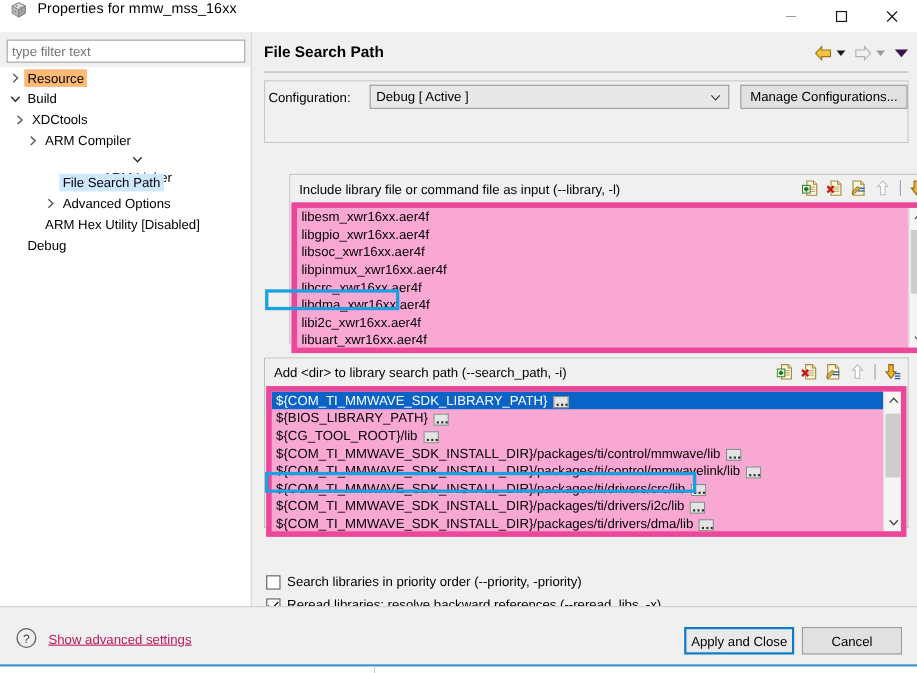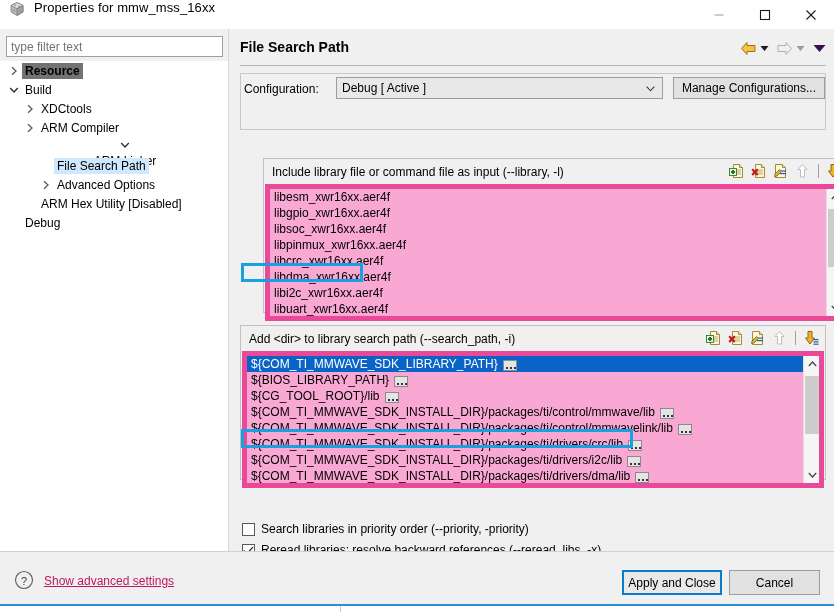--- a/index.html
+++ b/index.html
@@ -310,31 +310,31 @@
 
   <input class="filter-box" value="" placeholder="type filter text" style="">
 
   <div class="tree" id="tree">
       <div class="tree-row" style="padding-left: 6px;">
         <span class="tw">
           <svg width="10" height="10" viewBox="0 0 10 10">
             <polyline points="3,1.2 7,5 3,8.8" fill="none" stroke="#5a5a5a" stroke-width="1.3"></polyline>
           </svg>
         </span>
-        <span class="tree-label sel" style="background: #737373; font-weight: bold;">Resource</span>
+        <span class="tree-label sel" style="background: #fdba74;">Resource</span>
       </div>
       <div class="tree-row" style="padding-left: 6px;">
         <span class="tw">
           <svg width="10" height="10" viewBox="0 0 10 10">
             <polyline points="1.2,3 5,7 8.8,3" fill="none" stroke="#2b2b2b" stroke-width="1.3"></polyline>
           </svg>
         </span>
         <span class="tree-label">Build</span>
       </div>
-      <div class="tree-row" style="padding-left: 22px;">
+      <div class="tree-row" style="padding-left: 10px;">
         <span class="tw">
           <svg width="10" height="10" viewBox="0 0 10 10">
             <polyline points="3,1.2 7,5 3,8.8" fill="none" stroke="#5a5a5a" stroke-width="1.3"></polyline>
           </svg>
         </span>
         <span class="tree-label">XDCtools</span>
       </div>
       <div class="tree-row" style="padding-left: 22px;">
         <span class="tw">
           <svg width="10" height="10" viewBox="0 0 10 10">

